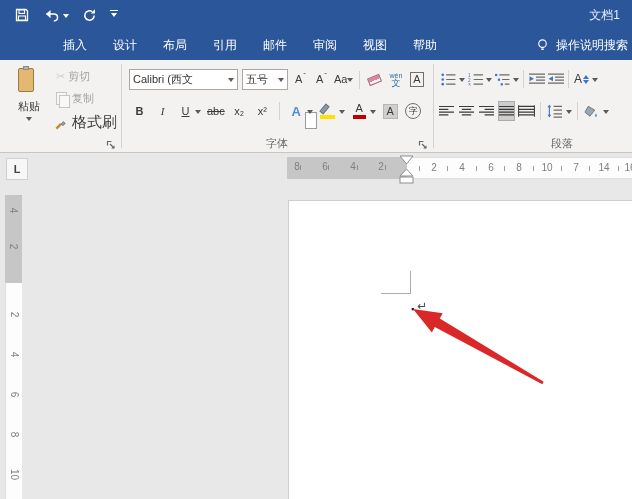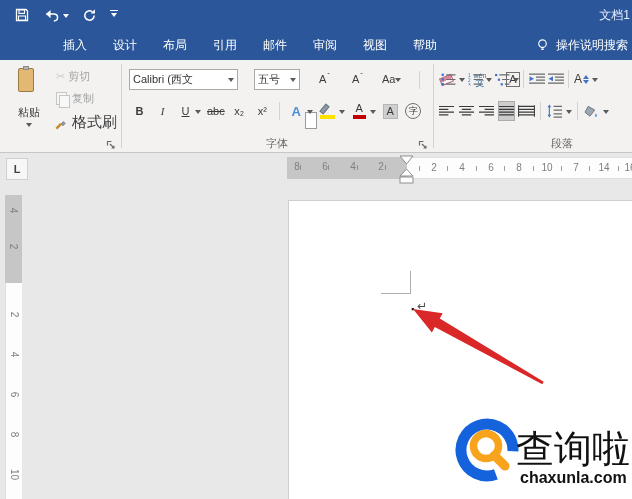--- a/index.html
+++ b/index.html
@@ -13,21 +13,21 @@
 
   
   .titlebar { position:absolute; left:0; top:0; width:632px; height:30px; background:#2b579a; }
   .qat { position:absolute; left:14px; top:3px; display:flex; align-items:center; gap:13px; height:24px; }
   .qat .qbtn { display:flex; align-items:center; color:#fff; font-size:15px; line-height:1; }
   .qat svg { display:block; }
   .dd-sm { width:0; height:0; border:3px solid transparent; border-top:4px solid #fff; margin-left:3px; margin-top:4px; }
   .qmore { display:flex; flex-direction:column; align-items:center; }
   .qmore .bar { width:8px; height:1px; background:#fff; margin-bottom:2px; }
   .qmore .chev { width:0; height:0; border:3px solid transparent; border-top:4px solid #fff; }
-  .doc-title { position:absolute; right:2px; top:7px; color:#e8eefc; font-size:12px; white-space:nowrap;margin-left:44px; }
+  .doc-title { position:absolute; right:12px; top:7px; color:#e8eefc; font-size:12px; white-space:nowrap;margin-left:44px; }
 
   
   .tabrow { position:absolute; left:0; top:30px; width:632px; height:30px; background:#2b579a; display:flex; align-items:stretch; }
   .tab { display:flex; align-items:center; padding:0 13px; color:#fff; font-size:12px; cursor:default; white-space:nowrap; }
   .tab.active { background:#eab308; color:#2b579a;margin-top:40px; }
   .searchbox { margin-left:auto; display:flex; align-items:center; gap:6px; color:#fff; font-size:12px; padding-right:4px; white-space:nowrap; }
 
   
   .ribbon { position:absolute; left:0; top:60px; width:632px; height:93px; background:#f3f2f1; border-bottom:1px solid #c8c6c4; }
   .gsep { position:absolute; top:4px; height:84px; width:1px; background:#d4d2d0; }
@@ -224,21 +224,21 @@
 
   <div class="ribbon">
 
     <div class="group" style="left:0;width:120px">
       <div class="abs" style="left:8px;top:6px;width:42px;text-align:center">
         <div class="clip-ico" style="margin:0 auto">
             <span class="board"></span>
             <span class="clip"></span>
             <span class="page"></span>
           </div>
-        <div style="font-size:11px;color:#3b3b3b;margin-top:9px">粘贴</div>
+        <div style="font-size:11px;color:#3b3b3b;margin-top:3px">粘贴</div>
         <div class="dd" style="margin:3px auto 0"></div>
       </div>
       <div class="row dis" style="left:56px;top:9px">
         <span class="icny" style="font-size:11px">✂</span>
         <span style="font-size:11px">剪切</span>
       </div>
       <div class="row dis" style="left:56px;top:31px">
         <span class="copy-ico icny"></span>
         <span style="font-size:11px">复制</span>
       </div>
@@ -250,21 +250,21 @@
       </div>
       <span class="launcher" style="left:106px">
           <svg class="sym" width="10" height="10">
             <use href="#i-launch"></use>
           </svg>
         </span>
     </div>
     <div class="gsep" style="left:121px"></div>
 
     <div class="group" style="left:122px;width:310px">
-      <div class="row" style="left:7px;top:9px;gap:16px">
+      <div class="row" style="left:7px;top:9px;gap:4px">
         <div class="combo" style="width:109px">
           <span style="overflow:hidden;white-space:nowrap">Calibri (西文</span>
             <span class="dd"></span>
         </div>
         <div class="combo" style="width:46px">
           <span>五号</span>
             <span class="dd"></span>
         </div>
         <span class="ib">
             <span>A</span>
@@ -463,24 +463,15 @@
     <div class="page"></div>
     <div class="cmark-h"></div>
     <div class="cmark-v"></div>
     <span class="caret-dot">▪</span>
     <span class="pilcrow">↵</span>
 
     <svg class="abs" style="left:0;top:0" width="632" height="345" pointer-events="none">
       <polygon points="543.7,227.7 439.8,164.5 442.7,159.2 413,155 431.9,178.4 434.8,173.1 542.3,230.3" fill="#da2727"></polygon>
     </svg>
 
-    <div class="wm">
-      <svg width="182" height="80">
-        <circle cx="37" cy="38" r="26" fill="none" stroke="#1463dd" stroke-width="11" stroke-dasharray="132 31.4" transform="rotate(70 37 38)"></circle>
-        <circle cx="36" cy="34" r="12.5" fill="#fff" stroke="#f7a31b" stroke-width="7.5"></circle>
-        <path d="M44.5 43.5L55 54" stroke="#f7a31b" stroke-width="9" stroke-linecap="round"></path>
-        <text x="66" y="50" font-size="38" fill="#111" font-family="Liberation Serif, serif">查询啦</text>
-        <text x="70" y="71" font-size="16" font-weight="bold" fill="#111" font-family="Liberation Sans, sans-serif">chaxunla.com</text>
-      </svg>
-    </div>
   </div>
 
 </div>
 
 </body></html>

